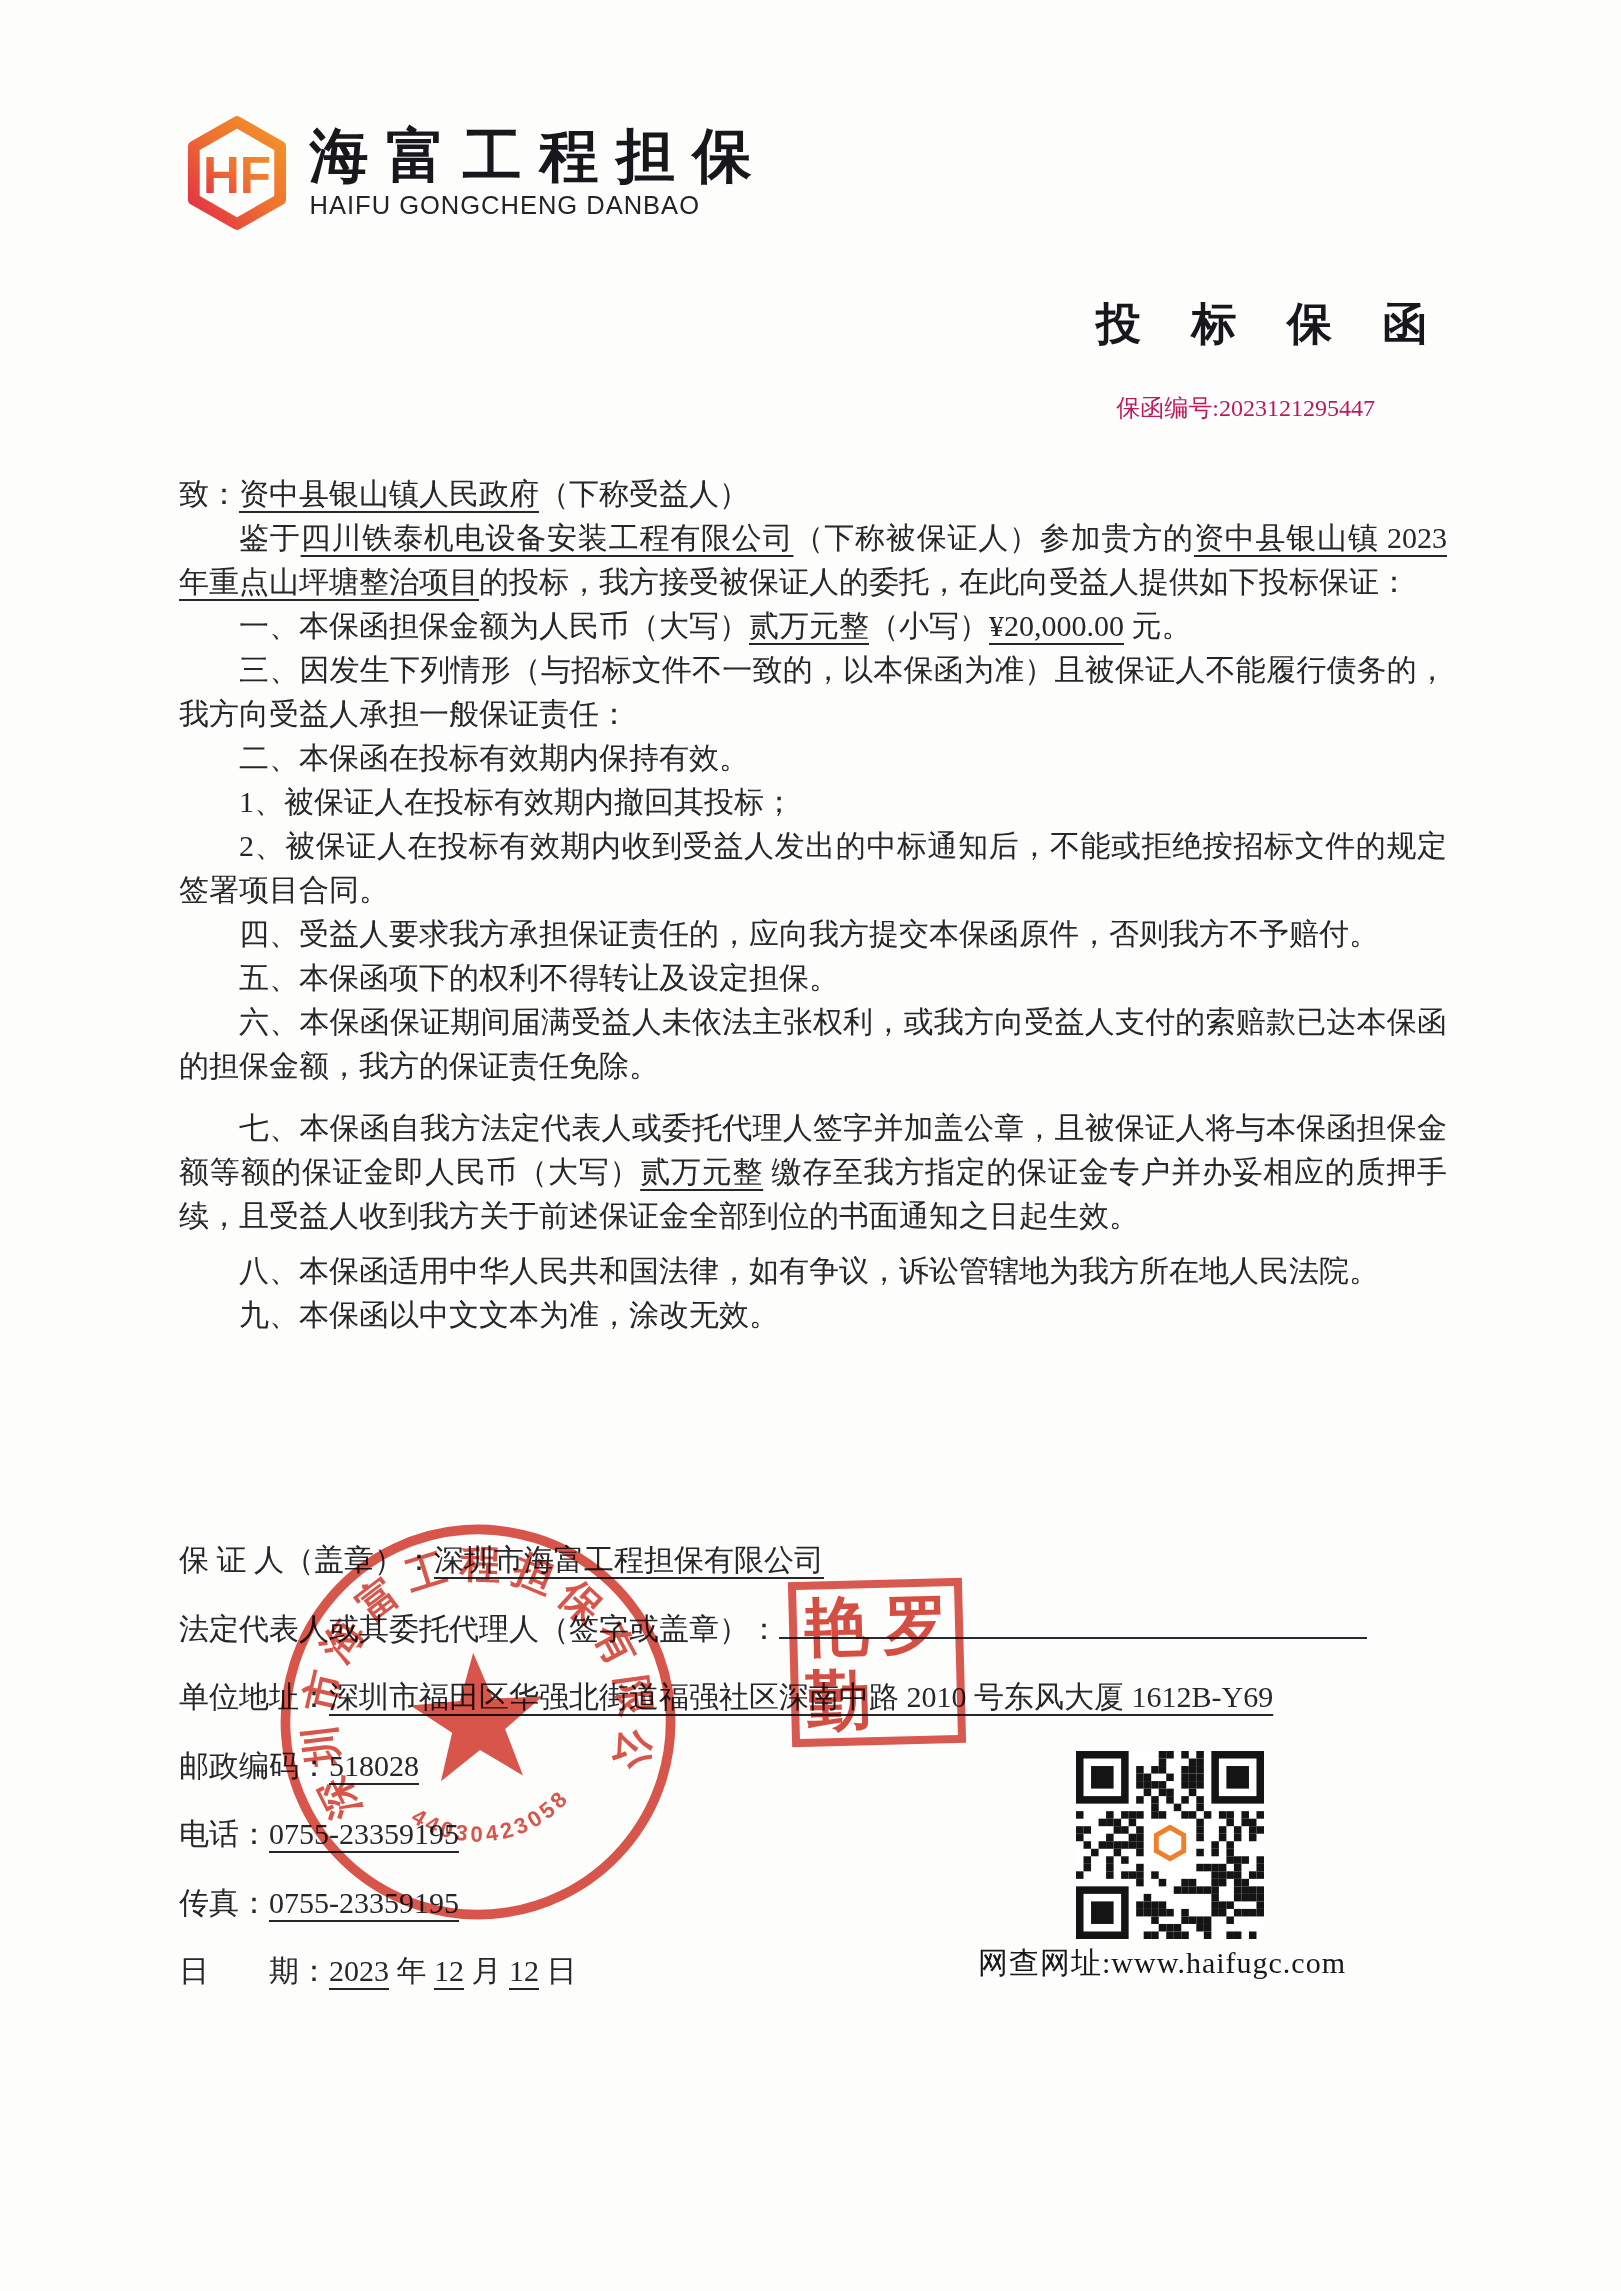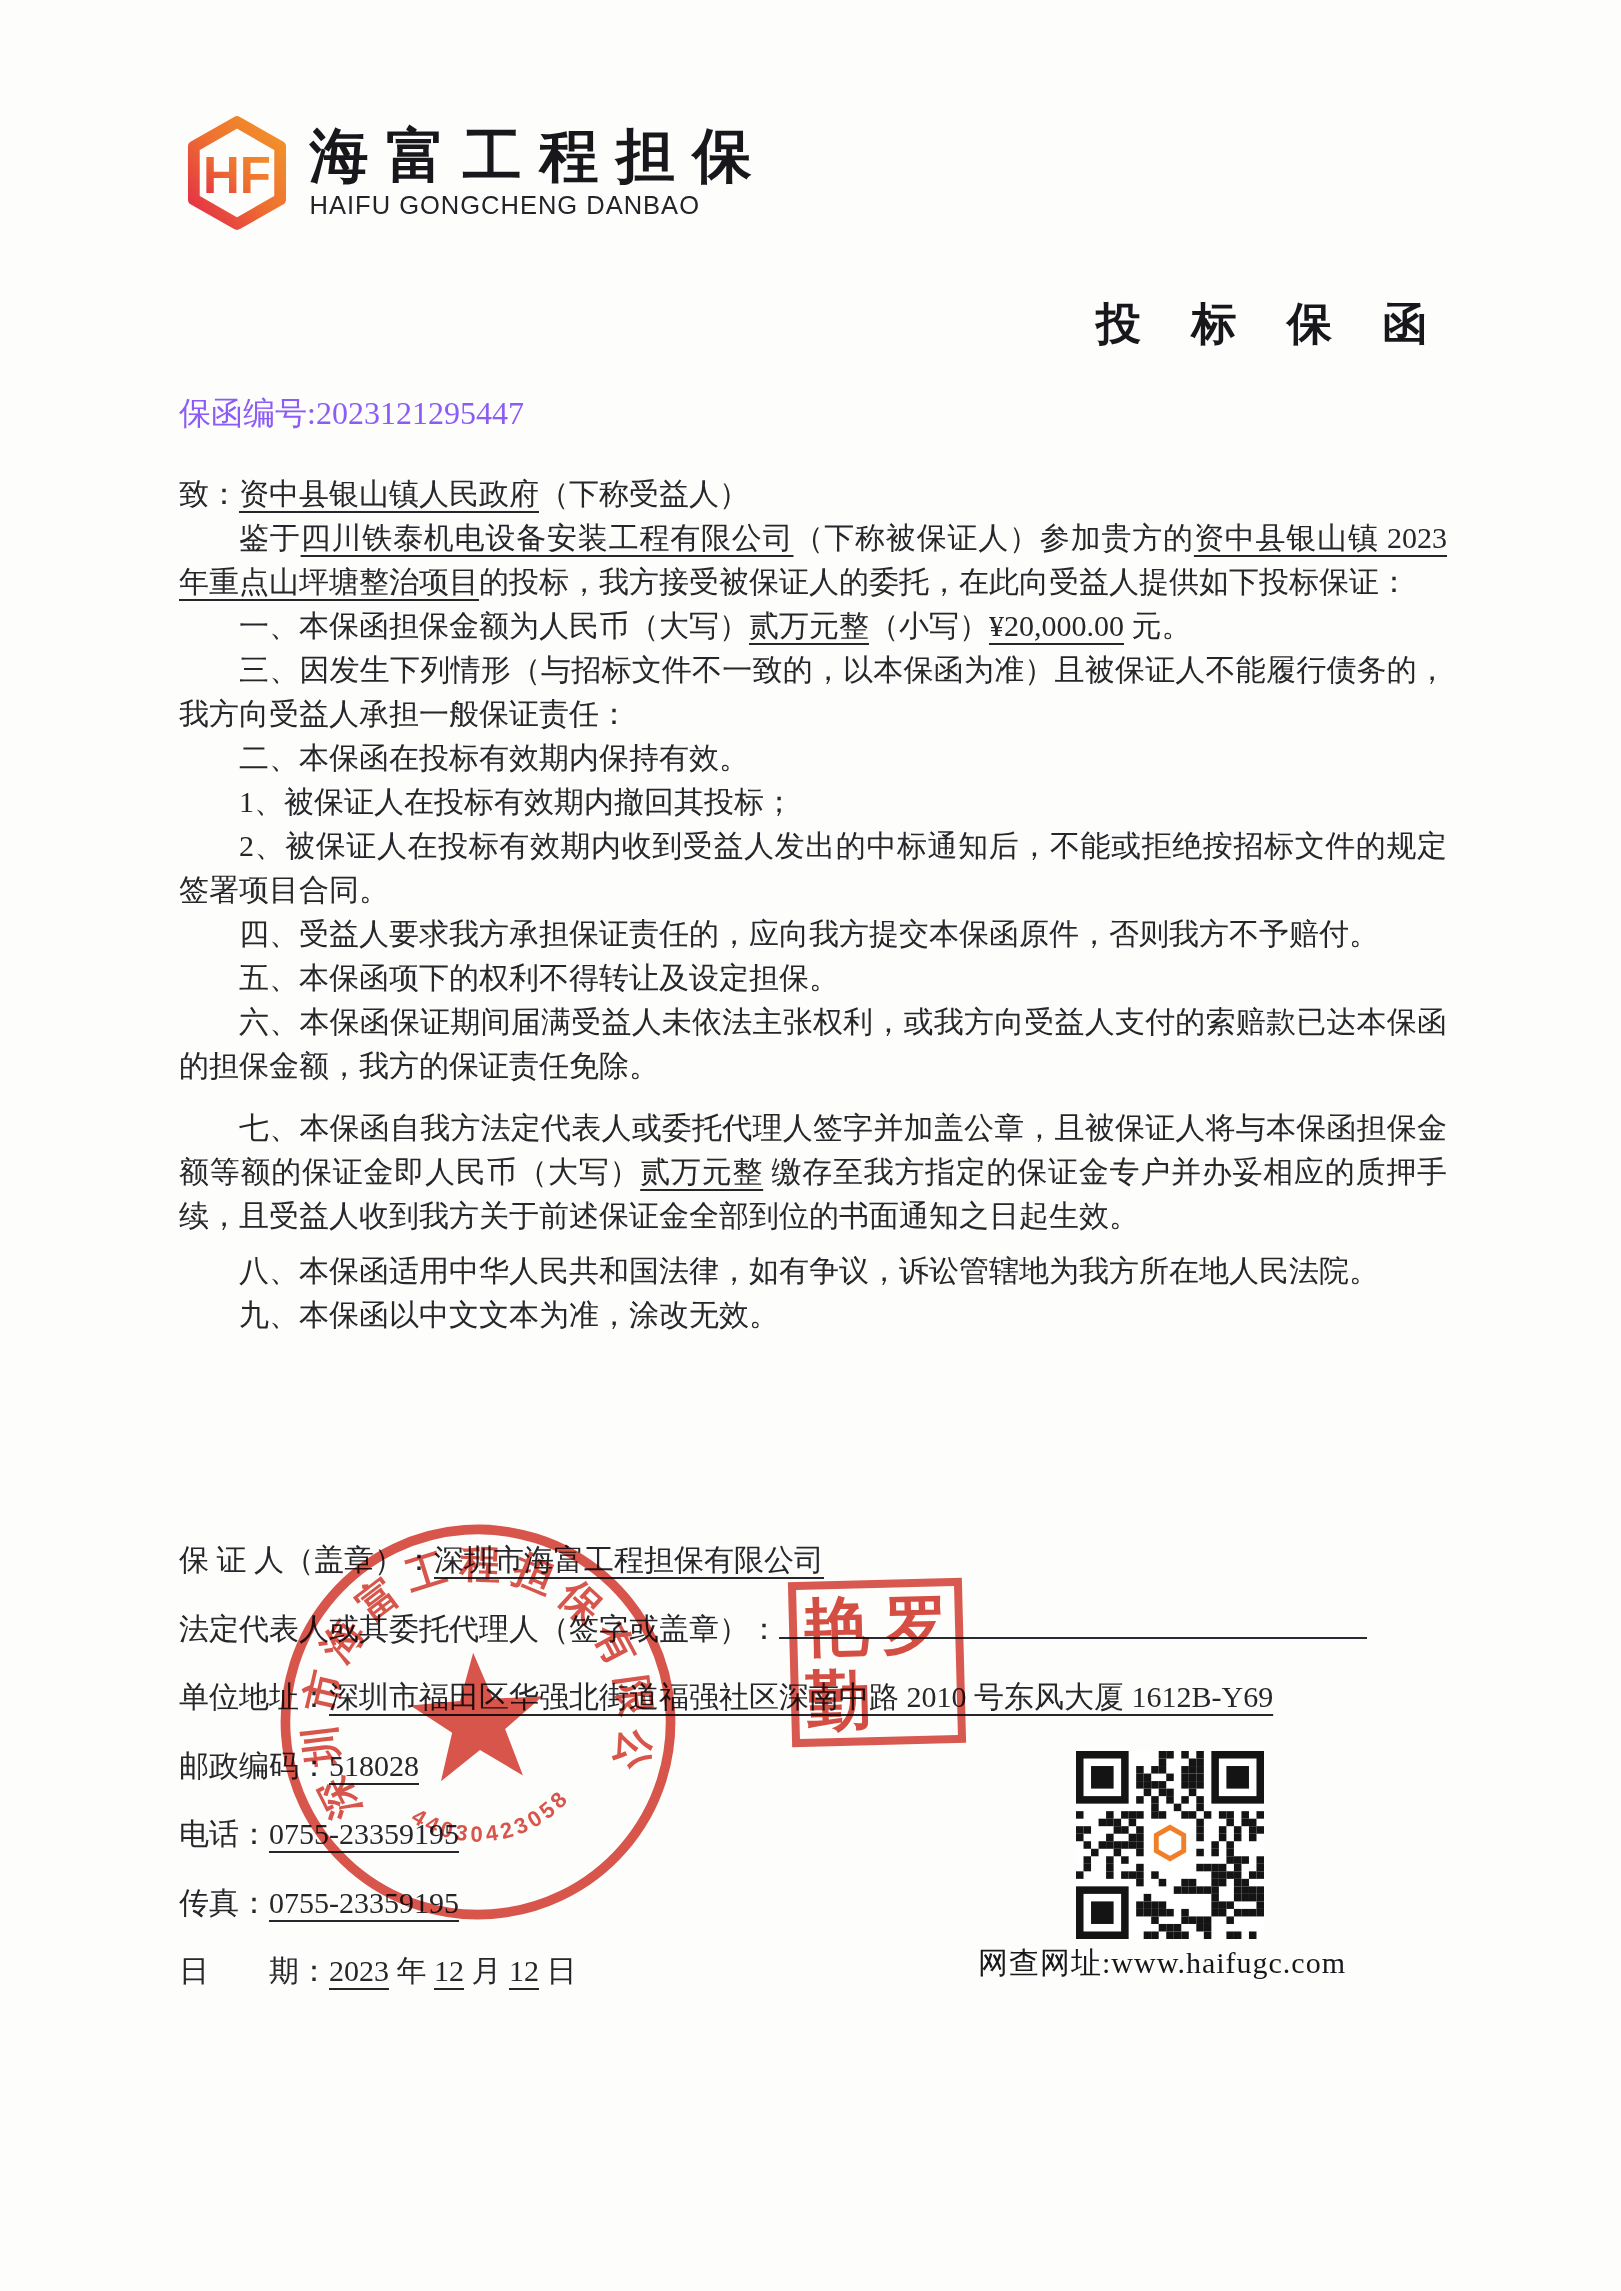--- a/index.html
+++ b/index.html
@@ -16,21 +16,21 @@
   }
   .brand-text .en{
     font-family:"Liberation Sans","DejaVu Sans",sans-serif;
     font-size:25.5px; font-weight:400; letter-spacing:1px; color:#23232a; margin-top:3.9px; white-space:nowrap;
   }
   
   .doc-title{
     position:absolute; left:179px; width:1268px; top:294px; text-align:right;
     font-size:45px; font-weight:700; letter-spacing:19.6px; color:#17171c;
   }
-  .ref-no{position:absolute; left:179px; width:1196px; top:392px; font-size:32px; color:#8b5cf6;}
+  .ref-no{position:absolute; left:179px; width:1196px; top:392px; text-align:right; font-size:24px; color:#be185d;}
   
   .body{
     position:absolute; left:179px; top:472px; width:1268px;
     font-size:30px; line-height:44px; text-align:justify;
   }
   .body p{margin:0; padding:0;}
   .body p.indent{text-indent:2em;}
   .body p.mt-lg{margin-top:17.6px;}
   .body p.mt-md{margin-top:11.8px;}
   .u{text-decoration:underline; text-decoration-thickness:2px; text-underline-offset:6.9px;}

